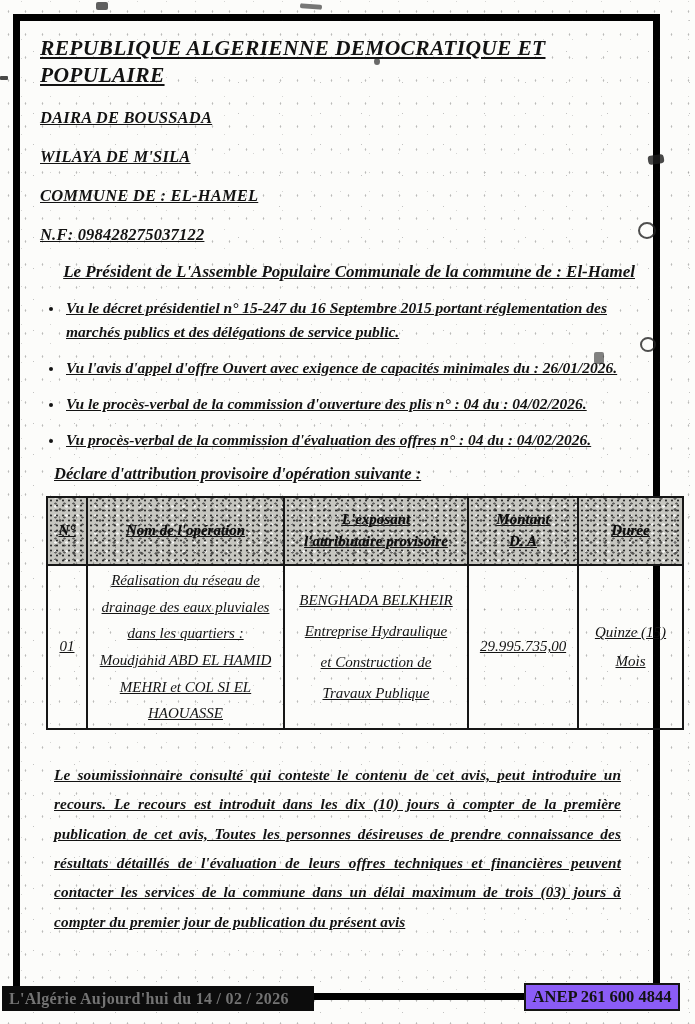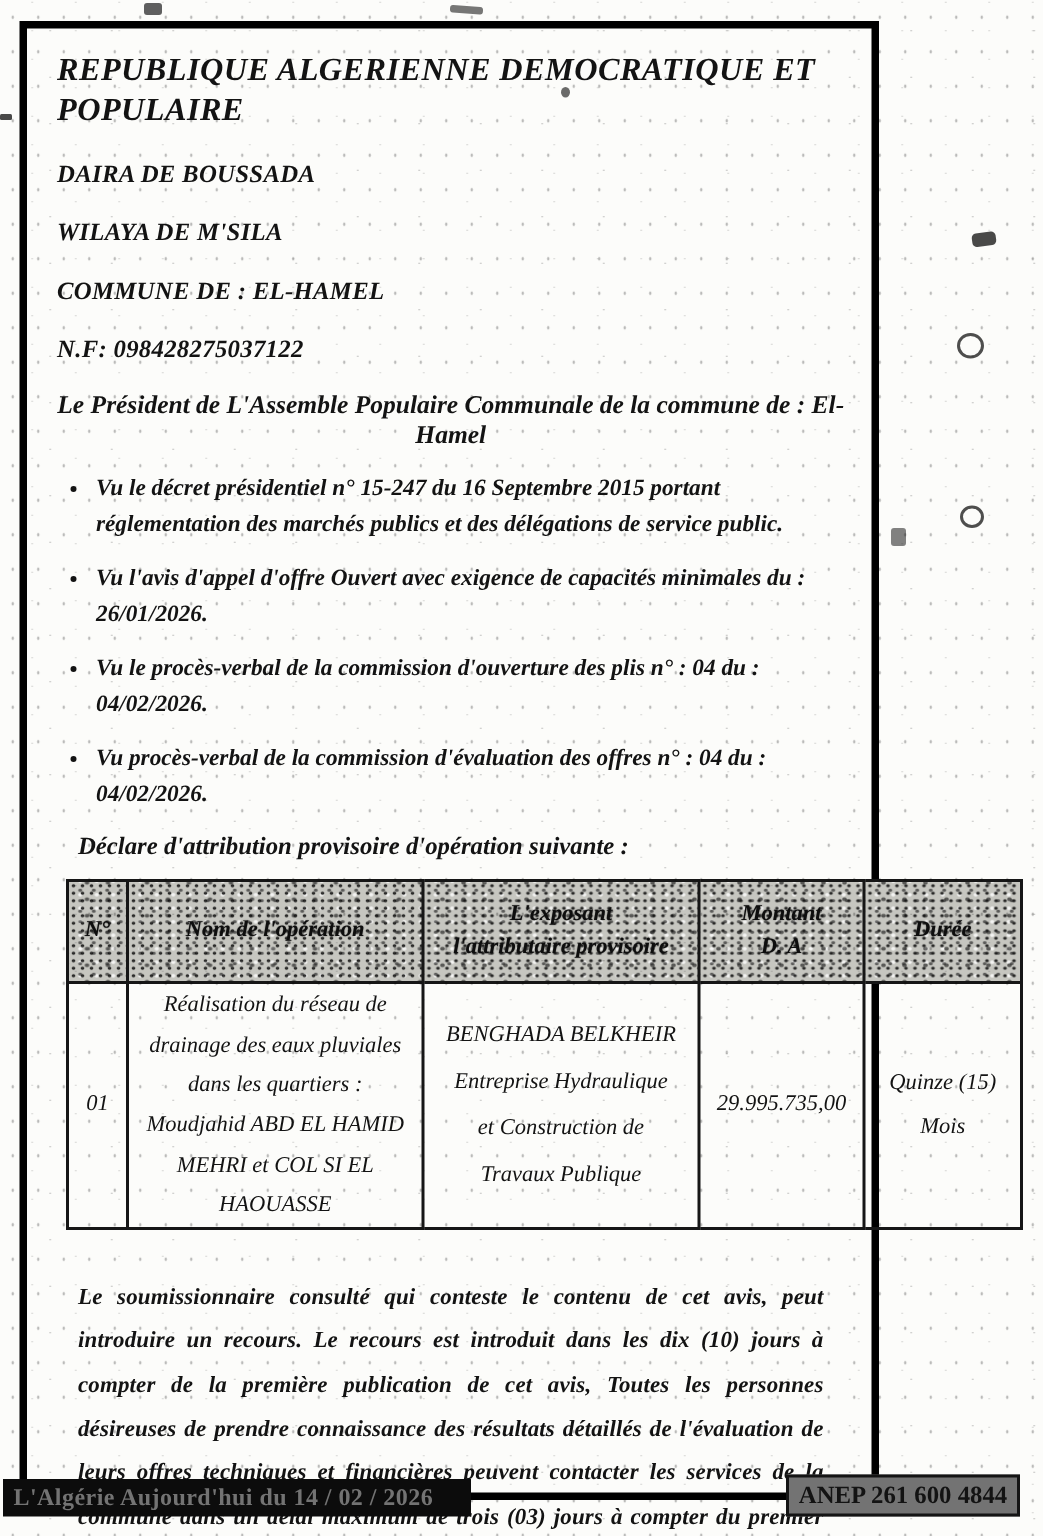--- a/index.html
+++ b/index.html
@@ -29,24 +29,25 @@
     z-index: 5;
   }
   .blob {
     position: absolute; background: #1c1c1c; border-radius: 50%;
     z-index: 4; opacity: .8;
   }
   .blob.ring { background: transparent; border: 2px solid #222; }
 
   .frame {
     position: absolute; left: 13px; top: 14px;
-    width: 573px; height: 986px;
-    border: 5px solid #000000;
+    width: 647px; height: 986px;
+    border: 7px solid #000000;
     box-sizing: border-box;
     background: transparent;
+    text-decoration: underline;
   }
   .inner { padding: 8px 18px 0 20px; }
 
   .org-line { font-style: italic; font-weight: 700; }
   .republic {
     font-size: 21.5px; line-height: 1.25; letter-spacing: .3px;
     margin-top: 6px;
   }
   .org { font-size: 16.5px; margin-top: 19px; letter-spacing: .2px; }
 
@@ -61,21 +62,21 @@
   .title-sub-wrap { text-align: center; margin-top: 4px; }
   .title-sub {
     display: inline-block;
     font-style: italic; font-weight: 700; font-size: 39px; line-height: 1.05;
     letter-spacing: 1px;
     padding: 0 14px 4px 8px;
     border-bottom: 6px solid #141414;
   }
 
   .president {
-    text-align: center;
+    text-align: right;
     font-style: italic; font-weight: 700; font-size: 17px;
     margin-top: 17px;
   }
 
   ul.vus {
     margin: 14px 0 0 0;
     padding-left: 24px;
   }
   ul.vus li {
     font-style: italic; font-weight: 700; font-size: 15.5px;
@@ -150,21 +151,21 @@
     line-height: 25px;
     padding-left: 7px;
     box-sizing: border-box;
     letter-spacing: .3px;
     z-index: 6;
     white-space: nowrap;
   }
   .anep-box {
     position: absolute; left: 524px; top: 983px;
     width: 156px; height: 28px;
-    background: #737373;
+    background: #8b5cf6;
     border: 2.5px solid #141414;
     box-sizing: border-box;
     font-weight: 700; font-size: 16.5px;
     text-align: center; line-height: 23px;
     z-index: 6;
     white-space: nowrap;
   }
 </style>
 </head>
 <body>

